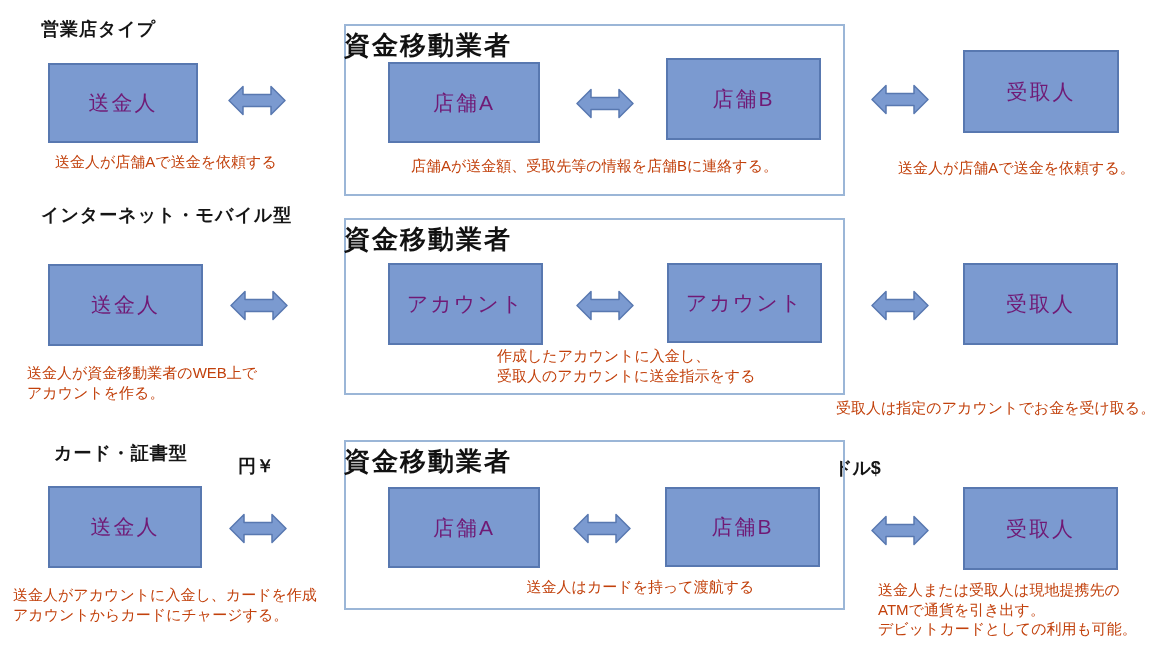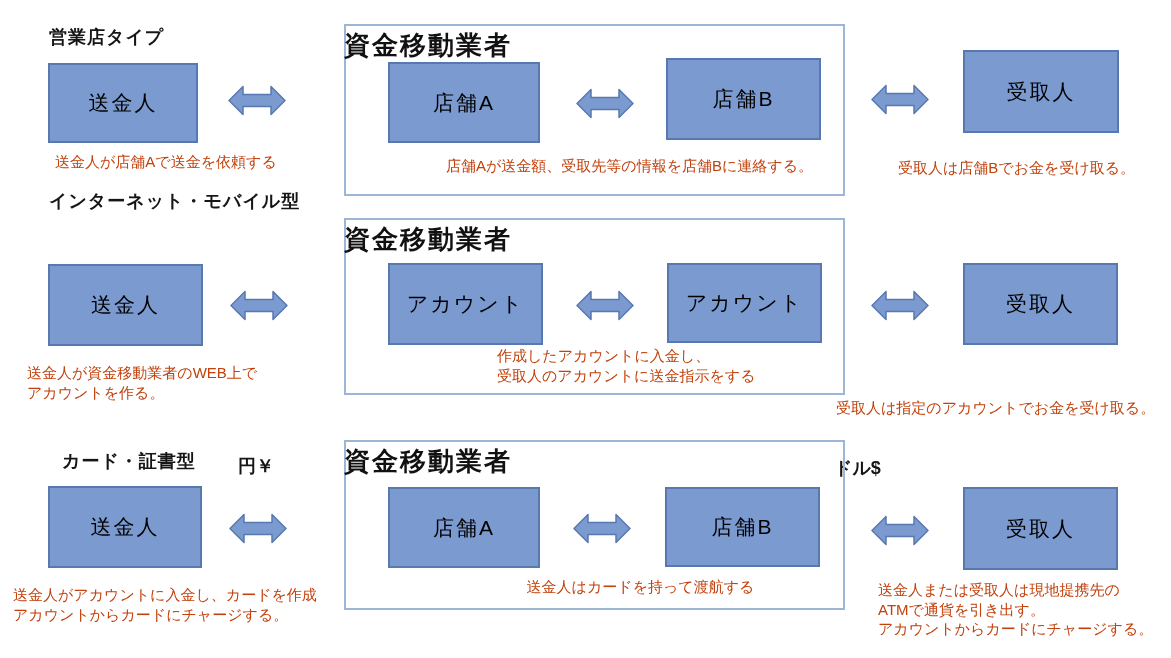--- a/index.html
+++ b/index.html
@@ -1,26 +1,26 @@
 <!DOCTYPE html>
 <html><head>
 <meta charset="utf-8">
 <style>
   html,body{margin:0;padding:0}
   body{
     width:1171px;height:658px;position:relative;overflow:hidden;
     background:#ffffff;color:#151515;
     font-family:"Liberation Sans","DejaVu Sans",sans-serif;
   }
-  .sec-title{position:absolute;margin:16px;font-size:18px;font-weight:bold;letter-spacing:1px;color:#151515}
+  .sec-title{position:absolute;margin:8px;font-size:18px;font-weight:bold;letter-spacing:1px;color:#151515}
   .box{
     position:absolute;background:#7b9ad0;border:2px solid #5878b0;
     display:flex;align-items:center;justify-content:center;box-sizing:border-box;
   }
-  .box span{color:#000000;font-size:21px;letter-spacing:2px}
+  .box span{color:#701a75;font-size:21px;letter-spacing:2px}
   .pcontainer{position:absolute;border:2px solid #9bb6d7;box-sizing:border-box;background:transparent}
   .ctitle{position:absolute;font-size:26px;font-weight:bold;letter-spacing:2px;text-align:left;color:#111}
   .caption{position:absolute;font-size:15px;line-height:1.3;color:#c2410c;white-space:pre-line}
   .caption.bold{font-weight:normal}
   .caption.center{text-align:center}
   .currency{position:absolute;font-size:18px;font-weight:bold;color:#151515}
   .arrow{position:absolute}
 </style>
 </head>
 <body>
@@ -46,35 +46,35 @@
   </div>
 
   <svg class="arrow" style="left:576px;top:85px" width="58" height="37" viewBox="0 0 58 36">
     <path d="M1,18 L15,4 L15,12 L43,12 L43,4 L57,18 L43,32 L43,24 L15,24 L15,32 Z" fill="#7b9ad0" stroke="#5878b0" stroke-width="1.5" stroke-linejoin="round"></path>
   </svg>
 
   <div class="box" style="left:666px;top:58px;width:155px;height:82px">
     <span>店舗B</span>
   </div>
 
-  <div class="caption center" style="left:344px;top:156px;width:571px">店舗Aが送金額、受取先等の情報を店舗Bに連絡する。</div>
+  <div class="caption center" style="left:344px;top:156px;width:501px">店舗Aが送金額、受取先等の情報を店舗Bに連絡する。</div>
 
   <svg class="arrow" style="left:871px;top:81px" width="58" height="37" viewBox="0 0 58 36">
     <path d="M1,18 L15,4 L15,12 L43,12 L43,4 L57,18 L43,32 L43,24 L15,24 L15,32 Z" fill="#7b9ad0" stroke="#5878b0" stroke-width="1.5" stroke-linejoin="round"></path>
   </svg>
 
   <div class="box" style="left:963px;top:50px;width:156px;height:83px">
     <span>受取人</span>
   </div>
 
-  <div class="caption" style="left:898px;top:158px">受取人は店舗Bでお金を受け取る。</div>
+  <div class="caption" style="left:898px;top:158px">送金人が店舗Aで送金を依頼する。</div>
 </section>
 
 <section>
-  <h2 class="sec-title" style="left:33px;top:173px">インターネット・モバイル型</h2>
+  <h2 class="sec-title" style="left:33px;top:195px">インターネット・モバイル型</h2>
 
   <div class="box" style="left:48px;top:264px;width:155px;height:82px">
     <span>送金人</span>
   </div>
 
   <svg class="arrow" style="left:230px;top:287px" width="58" height="37" viewBox="0 0 58 36">
     <path d="M1,18 L15,4 L15,12 L43,12 L43,4 L57,18 L43,32 L43,24 L15,24 L15,32 Z" fill="#7b9ad0" stroke="#5878b0" stroke-width="1.5" stroke-linejoin="round"></path>
   </svg>
 
   <div class="caption" style="left:27px;top:363px">送金人が資金移動業者のWEB上で
@@ -146,14 +146,14 @@
   <svg class="arrow" style="left:871px;top:512px" width="58" height="37" viewBox="0 0 58 36">
     <path d="M1,18 L15,4 L15,12 L43,12 L43,4 L57,18 L43,32 L43,24 L15,24 L15,32 Z" fill="#7b9ad0" stroke="#5878b0" stroke-width="1.5" stroke-linejoin="round"></path>
   </svg>
 
   <div class="box" style="left:963px;top:487px;width:155px;height:83px">
     <span>受取人</span>
   </div>
 
   <div class="caption" style="left:878px;top:580px">送金人または受取人は現地提携先の
 ATMで通貨を引き出す。
-アカウントからカードにチャージする。</div>
+デビットカードとしての利用も可能。</div>
 </section>
 
 </body></html>

